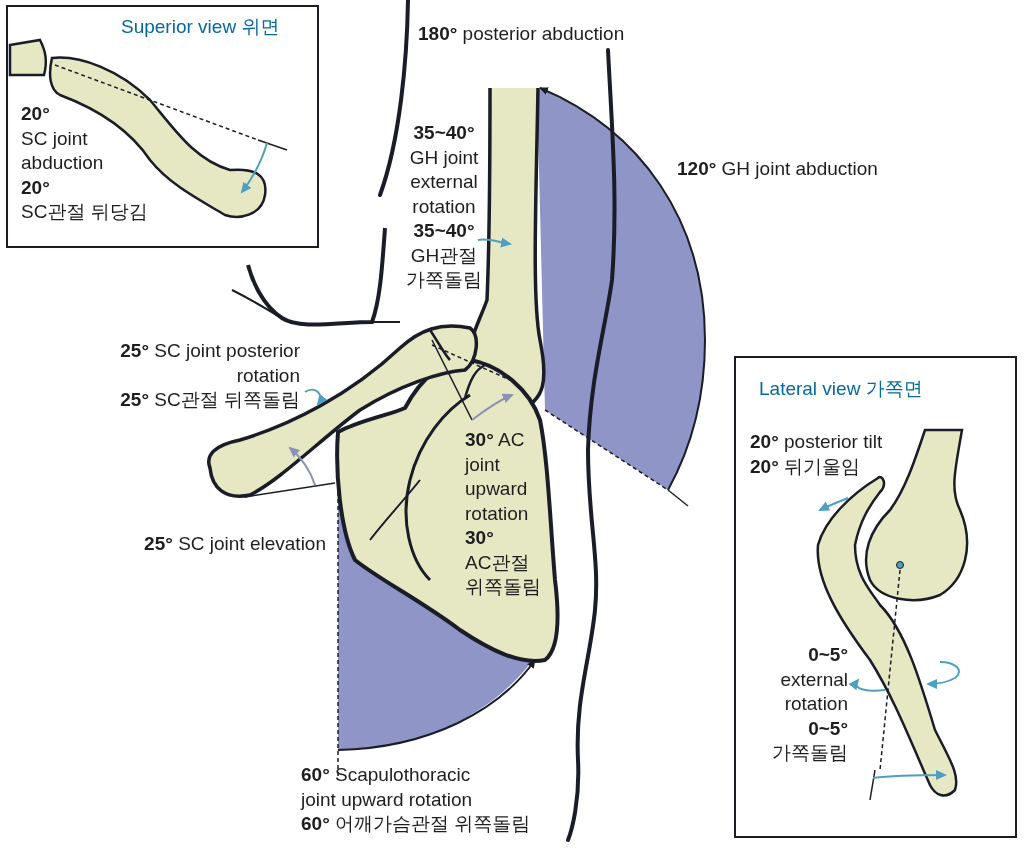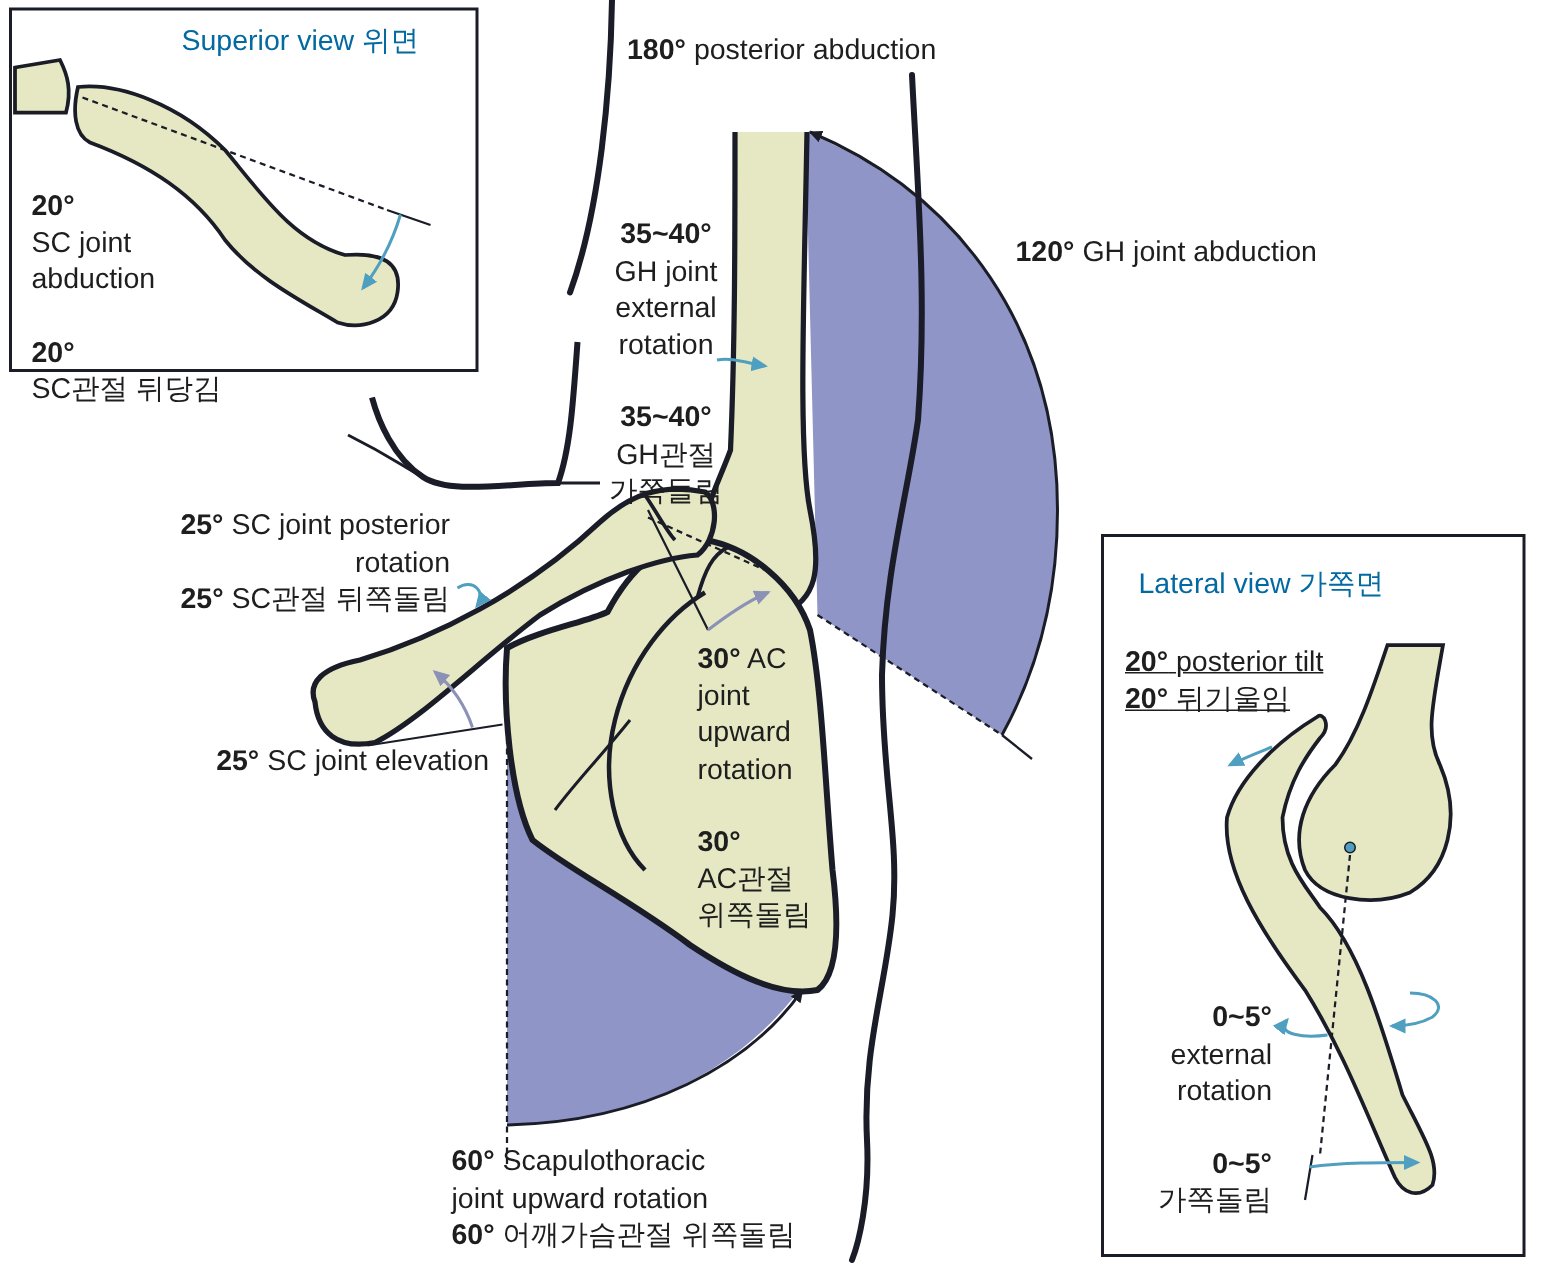--- a/index.html
+++ b/index.html
@@ -1,20 +1,20 @@
 <!DOCTYPE html>
 <html><head>
 <meta charset="utf-8">
 <style>
   html, body { margin: 0; padding: 0; background: #ffffff; }
   body { width: 1029px; height: 858px; position: relative; overflow: hidden;
          font-family: "Liberation Sans", "DejaVu Sans", sans-serif; color: #1b1b1b; }
   #art { position: absolute; left: 0; top: 0; }
   .lbl { position: absolute; font-size: 19px; line-height: 24.5px; white-space: nowrap; color: #1e1e1e; }
-  .lbl b { font-weight: bold; margin-top: 24px; }
+  .lbl b { font-weight: bold; }
   .right { text-align: right; }
   .center { text-align: center; }
   .view-title { position: absolute; font-size: 19px; color: #0369a1; white-space: nowrap; }
   .line { display: block; }
 </style>
 </head>
 <body>
 
 <svg id="art" width="1029" height="858" viewBox="0 0 1029 858">
   <defs>
@@ -122,42 +122,42 @@
 <div class="lbl" style="left:677px; top:157px;">
   <span class="line"><b>120°</b> <span>GH joint abduction</span></span>
 </div>
 
 <div class="lbl right" style="left:80px; top:339px; width:220px;">
   <span class="line"><b>25°</b> <span>SC joint posterior</span></span>
   <span class="line">rotation</span>
   <span class="line"><b>25°</b> <span>SC관절 뒤쪽돌림</span></span>
 </div>
 
-<div class="lbl right" style="left:100px; top:496px; width:226px;text-align:right;">
+<div class="lbl right" style="left:100px; top:532px; width:226px;text-align:right;">
   <span class="line"><b>25°</b> <span>SC joint elevation</span></span>
 </div>
 
 <div class="lbl" style="left:465px; top:428px;">
   <span class="line"><b>30°</b> <span>AC</span></span>
   <span class="line">joint</span>
   <span class="line">upward</span>
   <span class="line">rotation</span>
   <b class="line">30°</b>
   <span class="line">AC관절</span>
   <span class="line">위쪽돌림</span>
 </div>
 
 <div class="lbl" style="left:301px; top:763px;">
   <span class="line"><b>60°</b> <span>Scapulothoracic</span></span>
   <span class="line">joint upward rotation</span>
   <span class="line"><b>60°</b> <span>어깨가슴관절 위쪽돌림</span></span>
 </div>
 
 <div class="view-title" style="left:759px; top:376px;">Lateral view 가쪽면</div>
-<div class="lbl" style="left:750px; top:430px;text-decoration:underline;">
+<div class="lbl" style="left:750px; top:430px;">
   <span class="line"><b>20°</b> <span>posterior tilt</span></span>
   <span class="line"><b>20°</b> <span>뒤기울임</span></span>
 </div>
 <div class="lbl right" style="left:760px; top:643px; width:88px;">
   <b class="line">0~5°</b>
   <span class="line">external</span>
   <span class="line">rotation</span>
   <b class="line">0~5°</b>
   <span class="line">가쪽돌림</span>
 </div>

